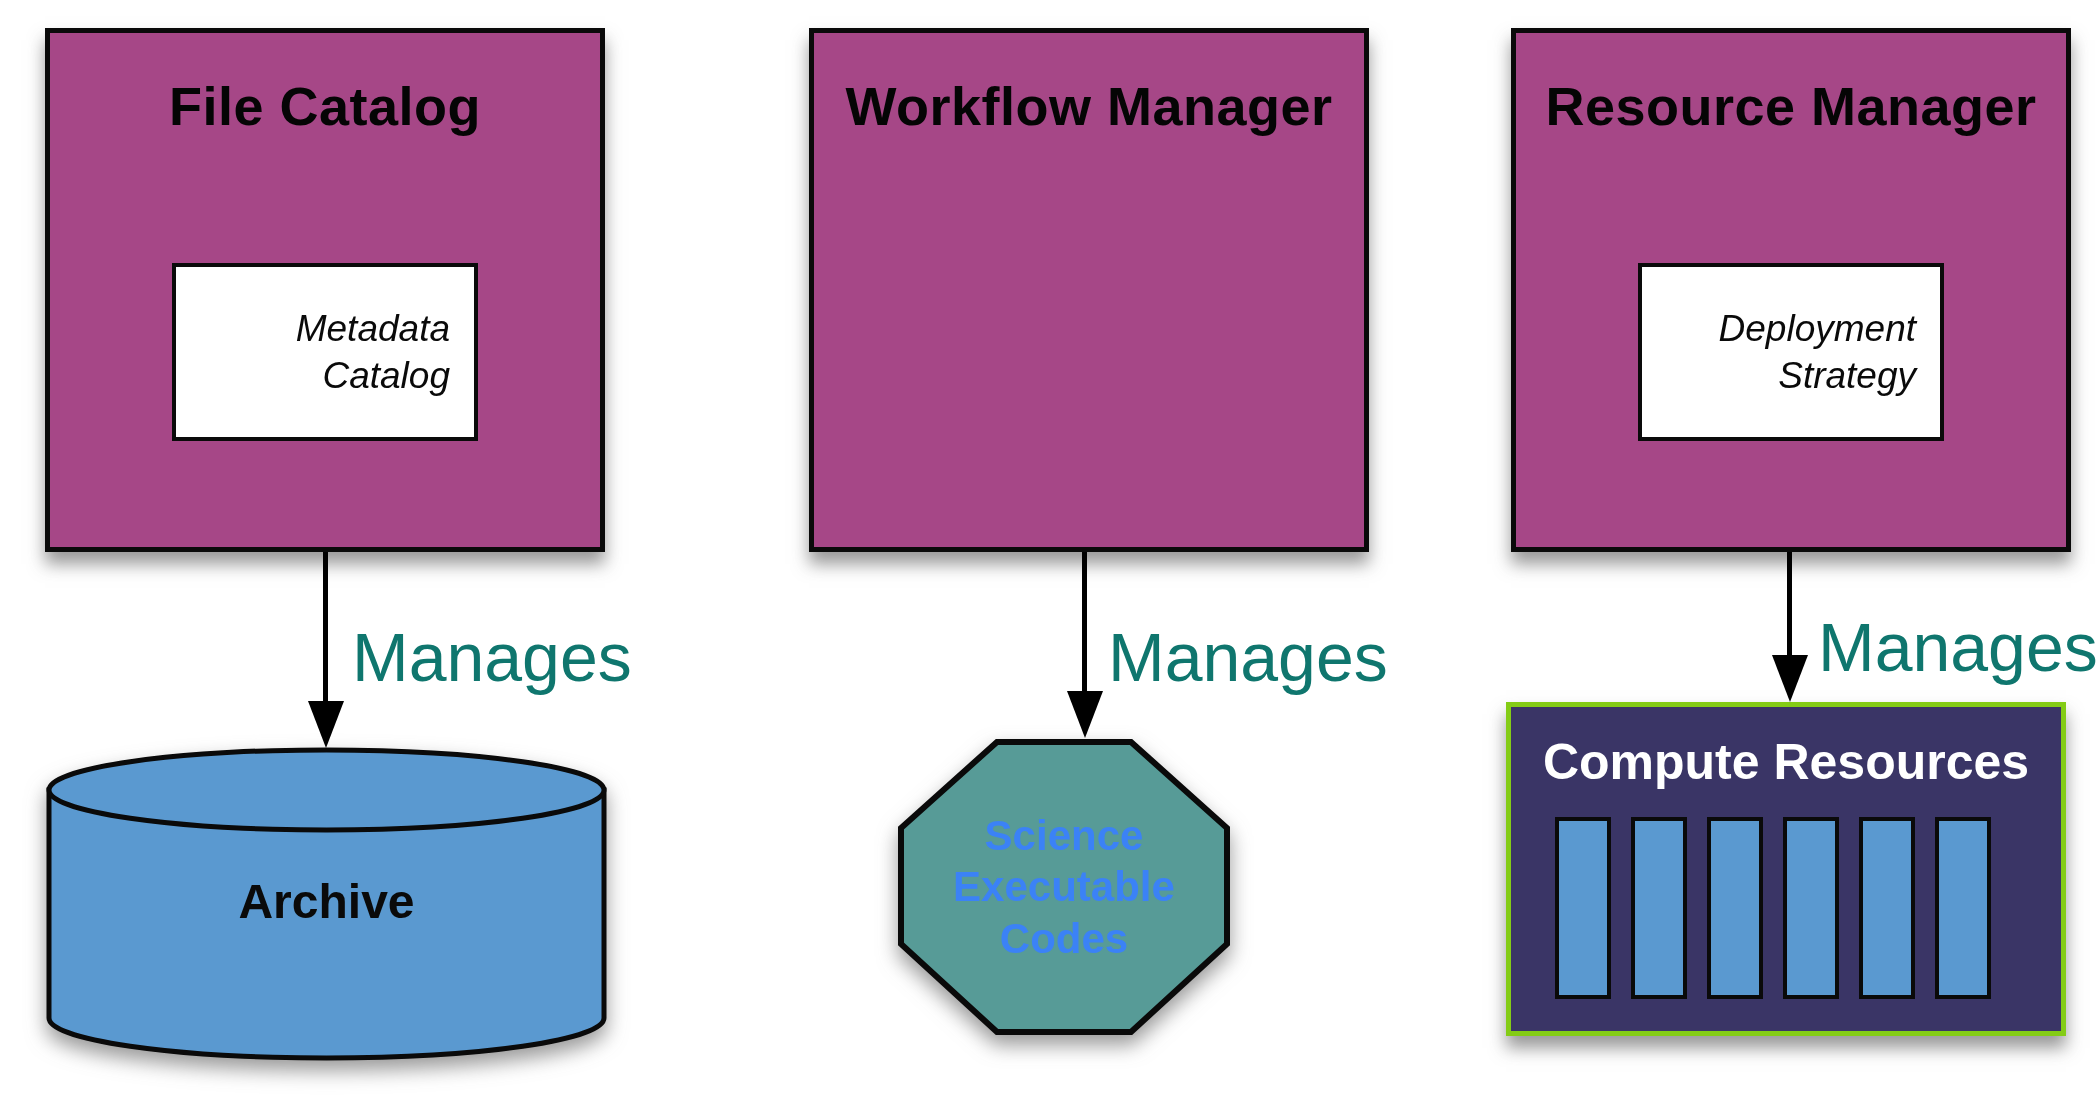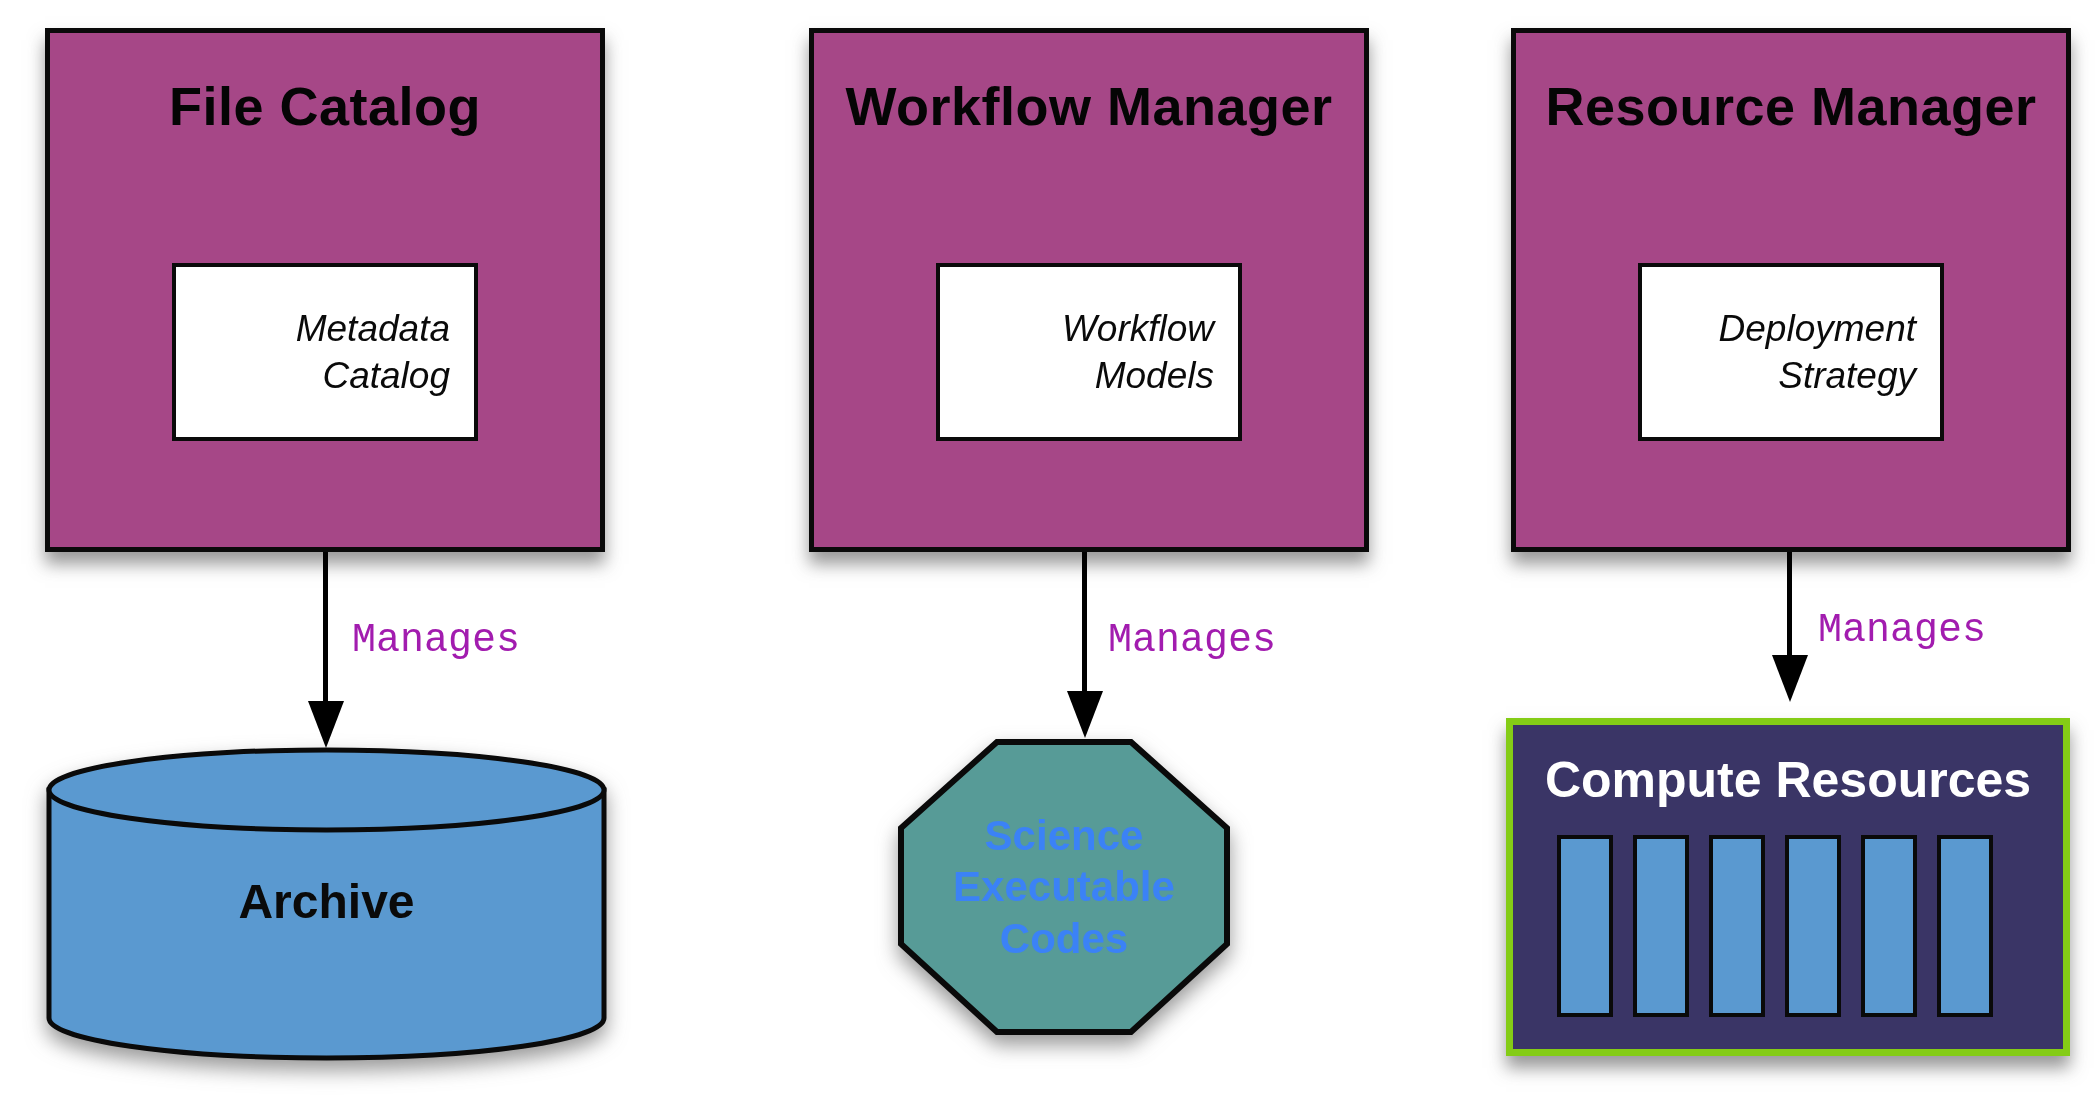--- a/index.html
+++ b/index.html
@@ -68,24 +68,23 @@
     border-top: 47px solid #000;
   }
   .shaft1 { left: 323px; top: 552px; height: 152px; }
   .head1  { left: 308px; top: 701px; }
   .shaft2 { left: 1082px; top: 552px; height: 142px; }
   .head2  { left: 1067px; top: 691px; }
   .shaft3 { left: 1787px; top: 552px; height: 106px; }
   .head3  { left: 1772px; top: 655px; }
   .manages-label {
     position: absolute;
-    font-size: 40px;
-    color: #a21caf;
+    font-size: 68px;
+    color: #0f766e;
     white-space: nowrap;
-    font-family: Liberation Mono, monospace;
   }
   .mng1 { left: 352px; top: 618px; }
   .mng2 { left: 1108px; top: 618px; }
   .mng3 { left: 1818px; top: 608px; }
   
   .cylinder-wrap {
     position: absolute;
     left: 45px;
     top: 746px;
     width: 563px;
@@ -125,24 +124,23 @@
     color: #3b82f6;
   }
   .octagon-label .inner { max-width: 252px; }
   
   .server-box {
     position: absolute;
     left: 1506px;
     top: 702px;
     width: 550px;
     height: 324px;
-    border: 7px solid #84cc16;
+    border: 5px solid #84cc16;
     box-shadow: 0 12px 16px rgba(70,70,70,0.55);
     box-sizing: content-box;
-    margin-top: 16px;
   }
   .server-title {
     margin-top: 26px;
     text-align: center;
     font-size: 50px;
     font-weight: bold;
     color: #ffffff;
   }
   .server-bars {
     display: flex;
@@ -175,23 +173,20 @@
   <div class="cylinder-wrap">
     <svg width="563" height="318" viewBox="0 0 563 318">
       <path d="M 4 44 L 4 272 A 277.5 40 0 0 0 559 272 L 559 44 Z" stroke="#0a0a0a" stroke-width="5" fill="#5A99D0"></path>
       <ellipse cx="281.5" cy="44" rx="277.5" ry="40" stroke="#0a0a0a" stroke-width="5" fill="#5A99D0"></ellipse>
     </svg>
     <div class="cylinder-label">Archive</div>
   </div>
 
   <div class="manager-box c2" style="background: rgb(166, 71, 135);">
     <div class="manager-title">Workflow Manager</div>
-    <div class="component-box">
-      <div class="component-label">Workflow Models</div>
-    </div>
   </div>
 
   <div class="arrow-shaft shaft2"></div>
   <div class="arrow-head head2"></div>
   <div class="manages-label mng2">Manages</div>
 
   <div class="octagon-wrap">
     <svg width="334" height="298" viewBox="0 0 334 298">
       <polygon points="100,4 234,4 330,90 330,206 234,294 100,294 4,206 4,90" stroke="#0a0a0a" stroke-width="6" fill="#579B97"></polygon>
     </svg>

